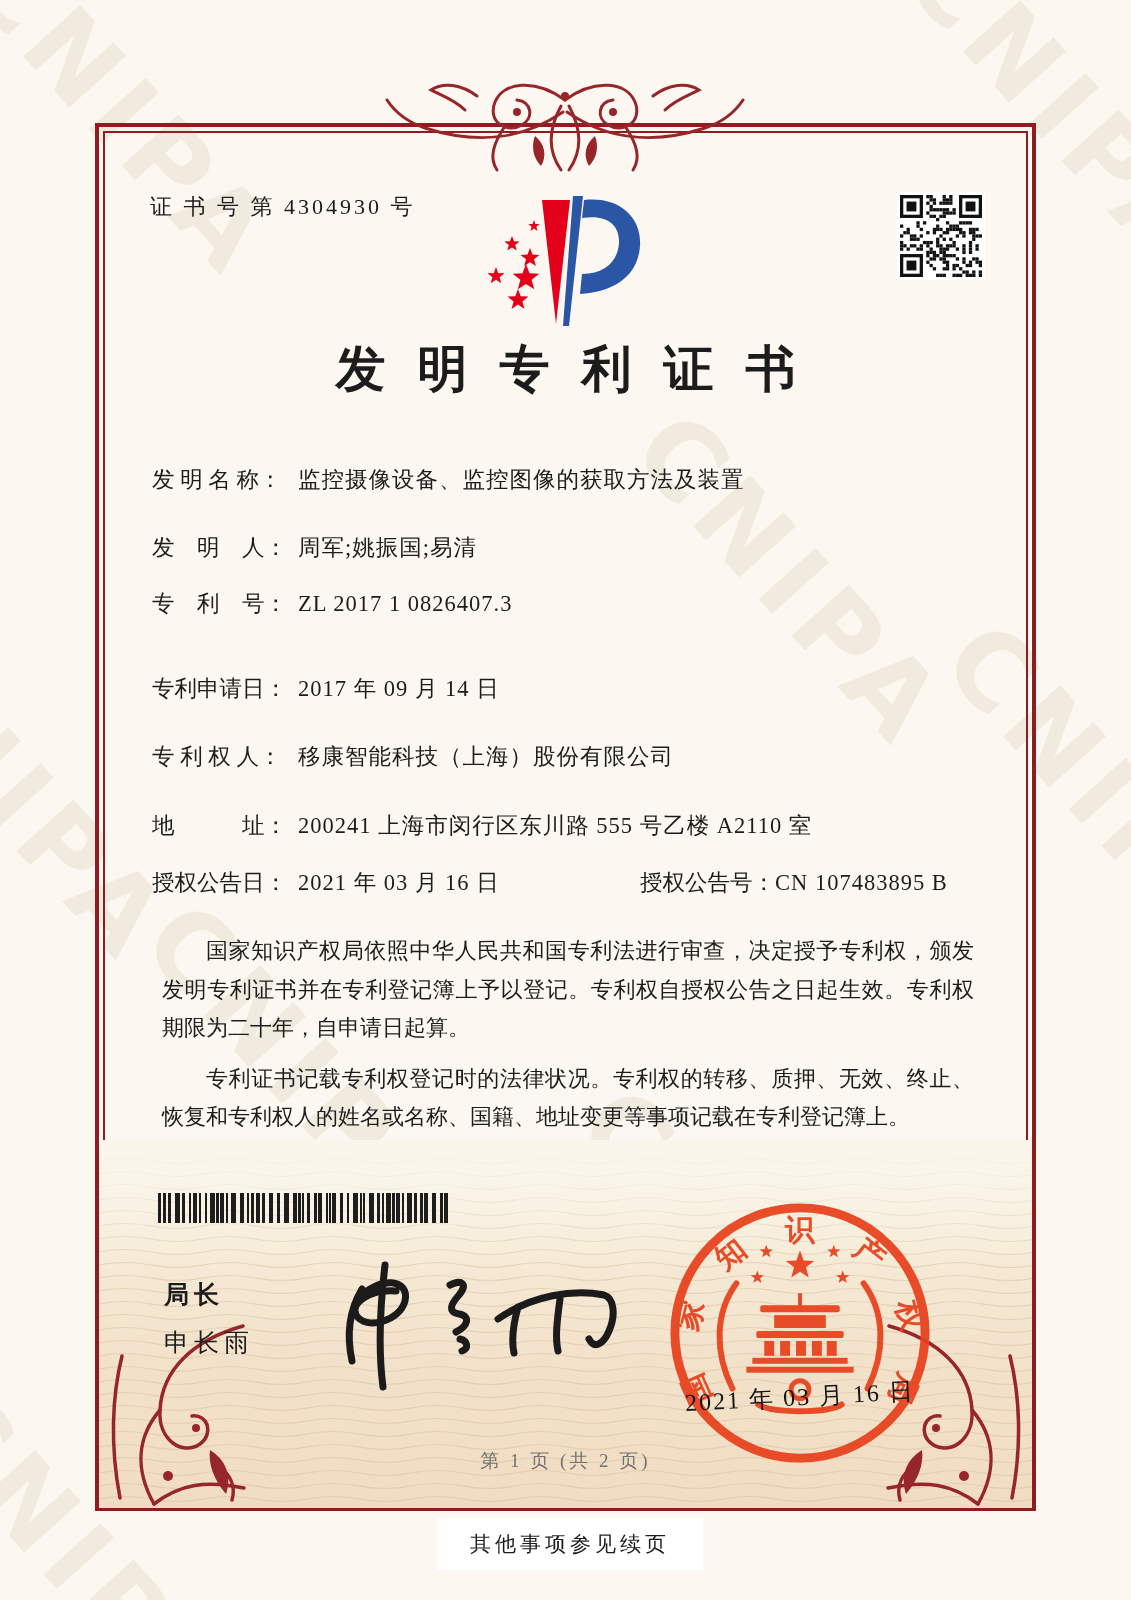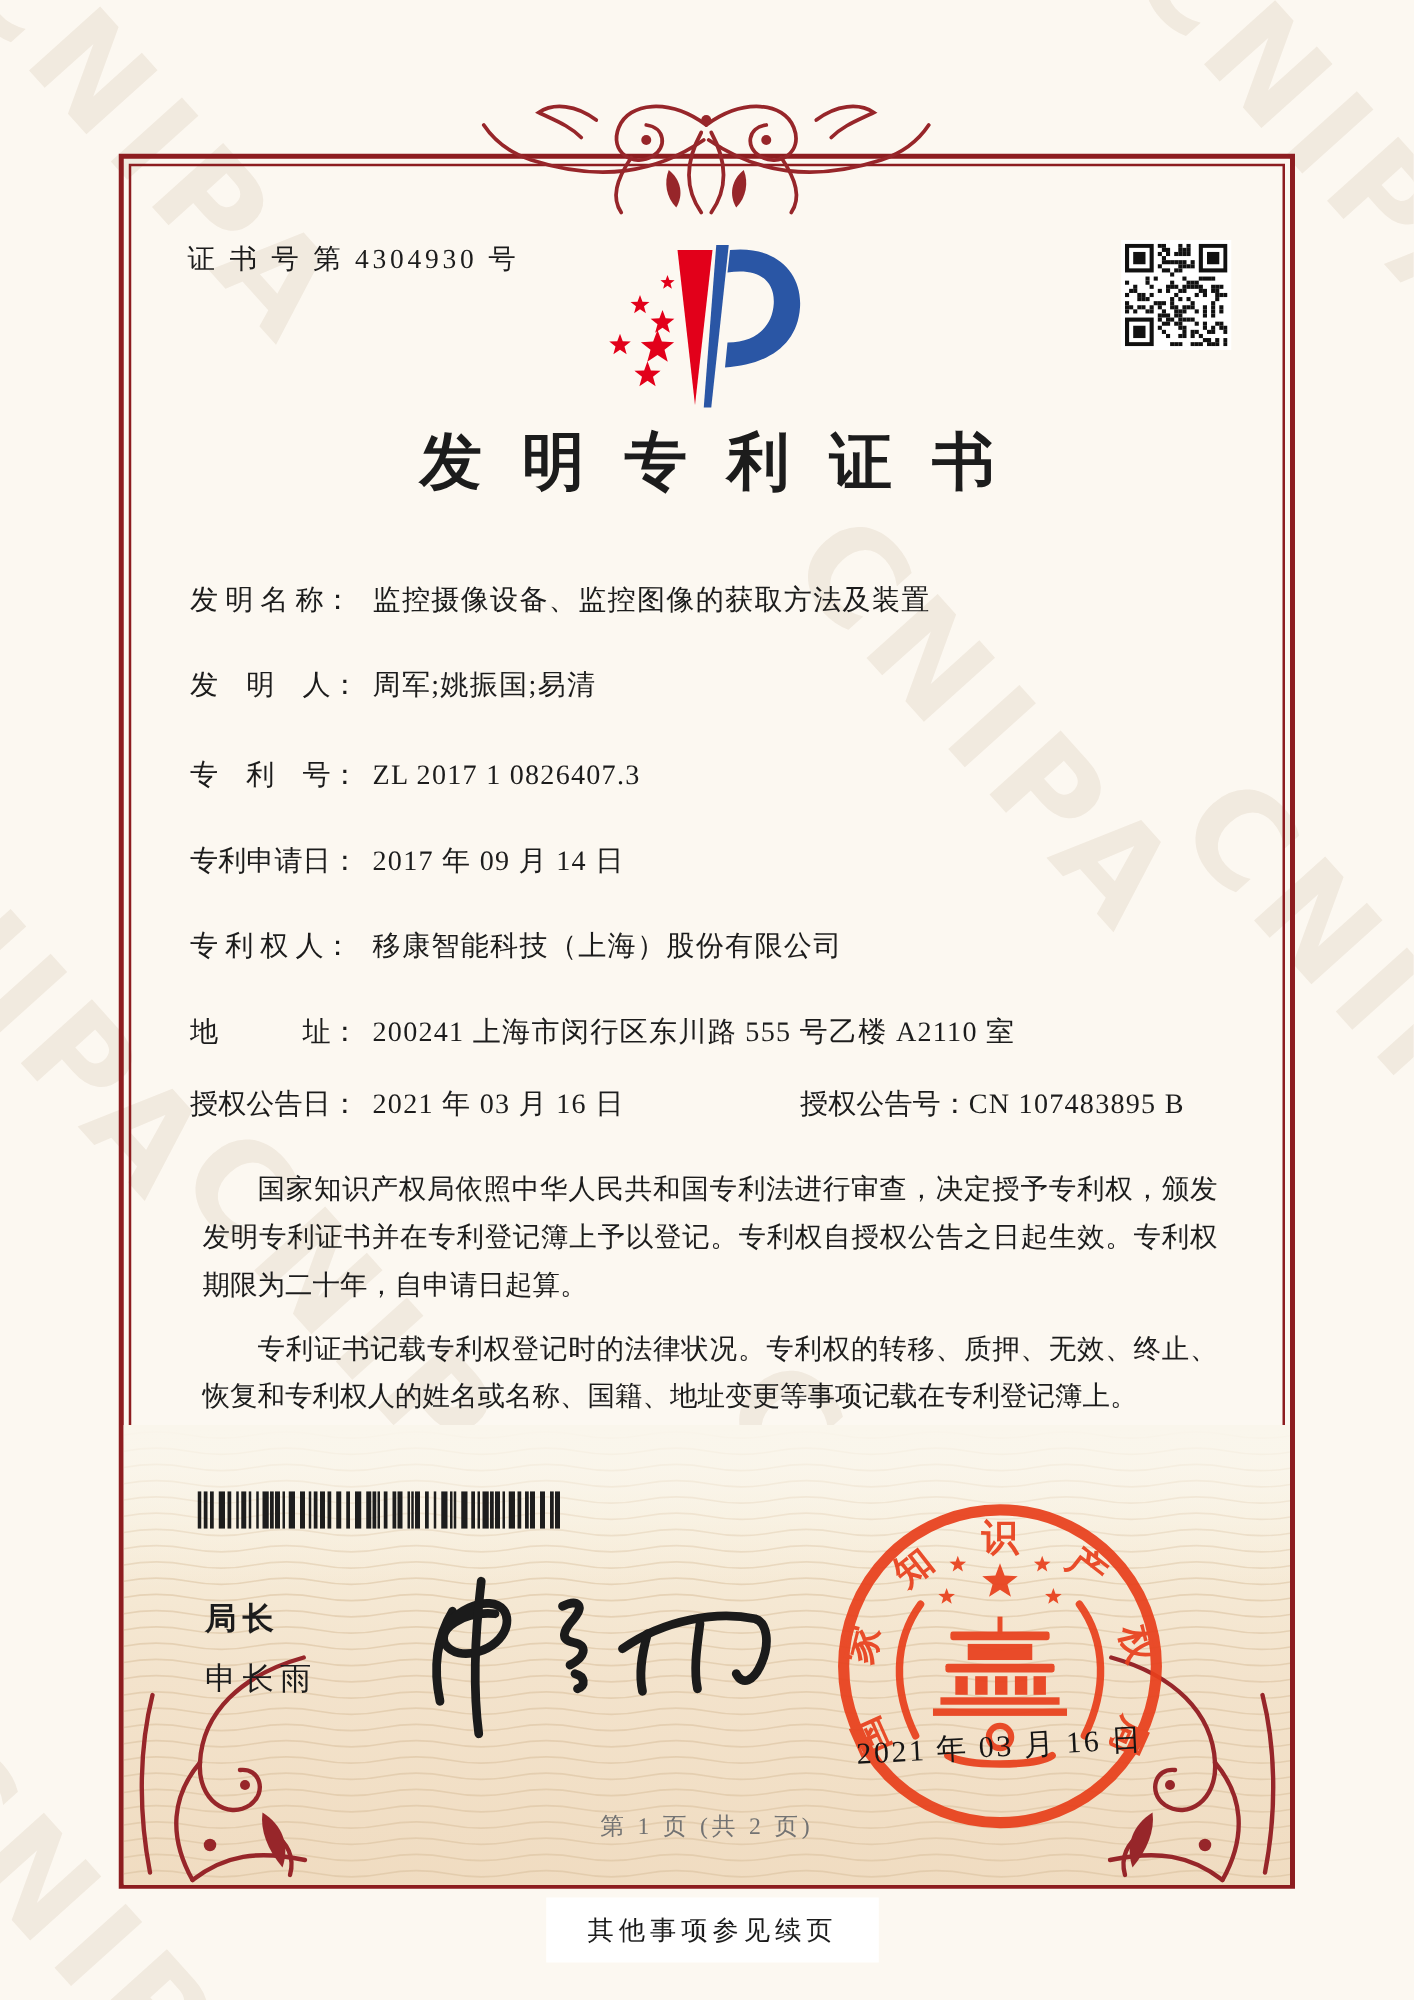--- a/index.html
+++ b/index.html
@@ -324,21 +324,21 @@
     </svg>
 
   <div class="title">发明专利证书</div>
 
   <div class="row" style="top:464px">
     <span class="flabel">发 明 名 称：</span><span class="fvalue">监控摄像设备、监控图像的获取方法及装置</span>
   </div>
   <div class="row" style="top:532px">
     <span class="flabel">发　明　人：</span><span class="fvalue">周军;姚振国;易清</span>
   </div>
-  <div class="row" style="top:604px">
+  <div class="row" style="top:588px">
     <span class="flabel">专　利　号：</span><span class="fvalue">ZL 2017 1 0826407.3</span>
   </div>
   <div class="row" style="top:673px">
     <span class="flabel">专利申请日：</span><span class="fvalue">2017 年 09 月 14 日</span>
   </div>
   <div class="row" style="top:741px">
     <span class="flabel">专 利 权 人：</span><span class="fvalue">移康智能科技（上海）股份有限公司</span>
   </div>
   <div class="row" style="top:810px">
     <span class="flabel">地　　　址：</span><span class="fvalue">200241 上海市闵行区东川路 555 号乙楼 A2110 室</span>

